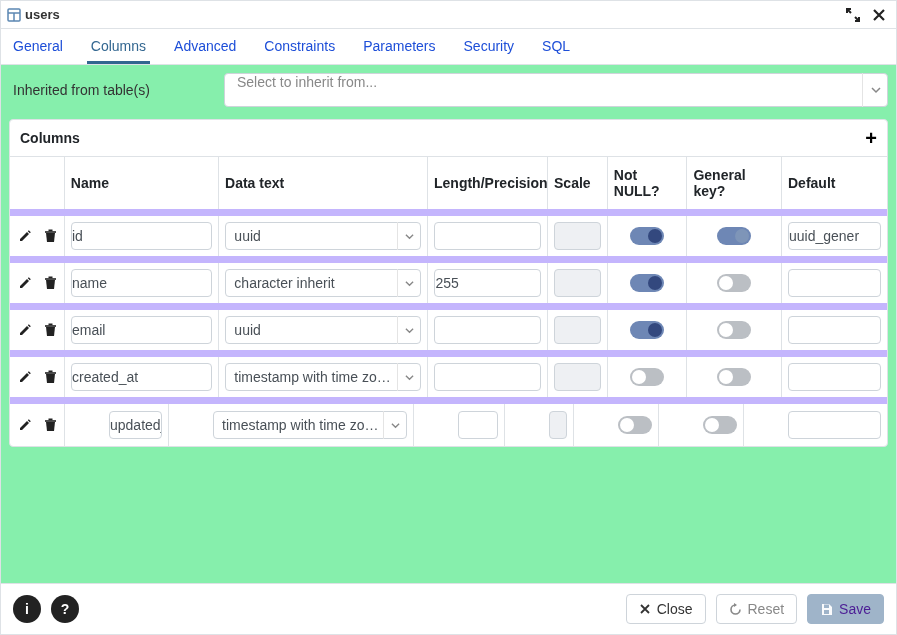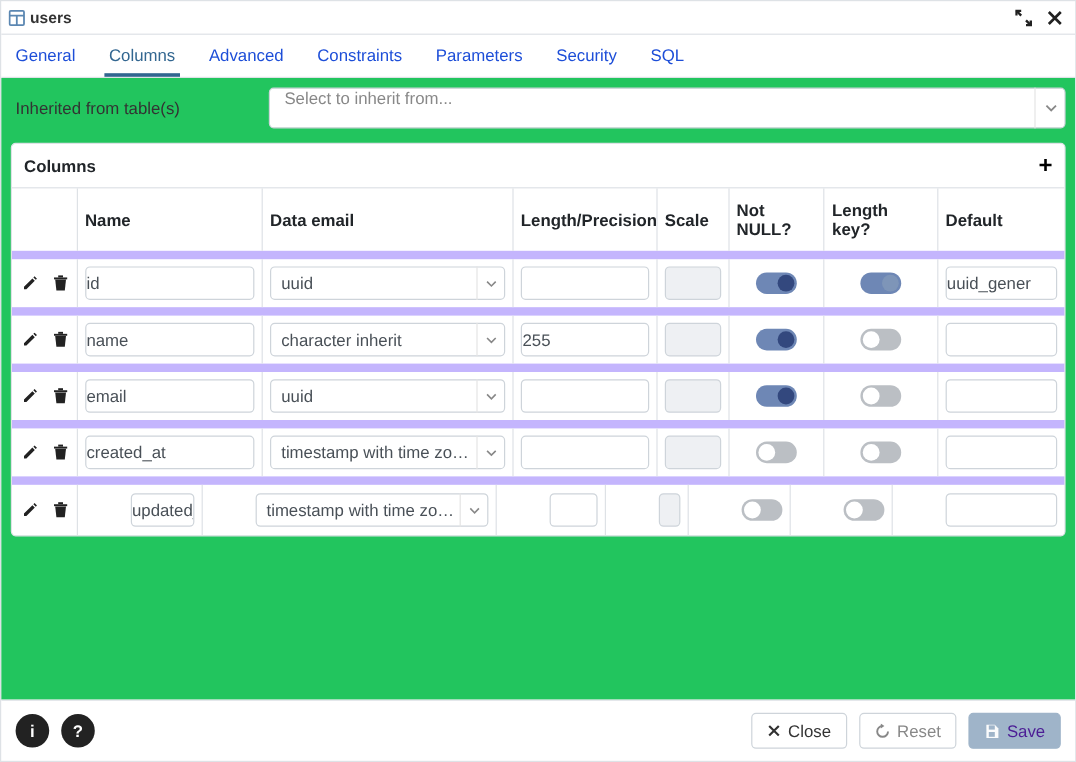--- a/index.html
+++ b/index.html
@@ -51,21 +51,21 @@
   .tab.active::after {
     content: "";
     position: absolute;
     left: 0; right: 0; bottom: -1px;
     height: 3px;
     background: #326690;
   }
   
   .dialog-body {
     flex: 1;
-    background: #22c55e;
+    background: #86efac;
     padding: 8px;
     overflow: auto;
   }
   .row-inherit {
     display: flex;
     align-items: center;
     margin-bottom: 12px;
   }
   .row-inherit-label {
     width: 215px;
@@ -281,25 +281,25 @@
     <div class="panel-head">
       <div class="panel-title">Columns</div>
       <button class="add-btn">
         <span>+</span>
       </button>
     </div>
     <div class="grid">
       <div class="grid-row grid-head">
         <div class="cell c-actions"></div>
         <div class="cell c-name">Name</div>
-        <div class="cell c-type">Data email</div>
+        <div class="cell c-type">Data text</div>
         <div class="cell c-len">Length/Precision</div>
         <div class="cell c-scale">Scale</div>
         <div class="cell c-nn">Not NULL?</div>
-        <div class="cell c-pk">Length key?</div>
+        <div class="cell c-pk">General key?</div>
         <div class="cell c-def">Default</div>
       </div>
       <div id="rows">
           <div class="grid-row">
             <div class="cell c-actions">
               <button class="icon-btn">
                 <span>
                   <svg width="14" height="14" viewBox="0 0 14 14">
                     <path d="M2 12 L2 10 L9 3 L11 5 L4 12 Z M9.8 2.2 L11.8 4.2 L12.8 3.2 L10.8 1.2 Z" fill="#222"></path>
                   </svg>

